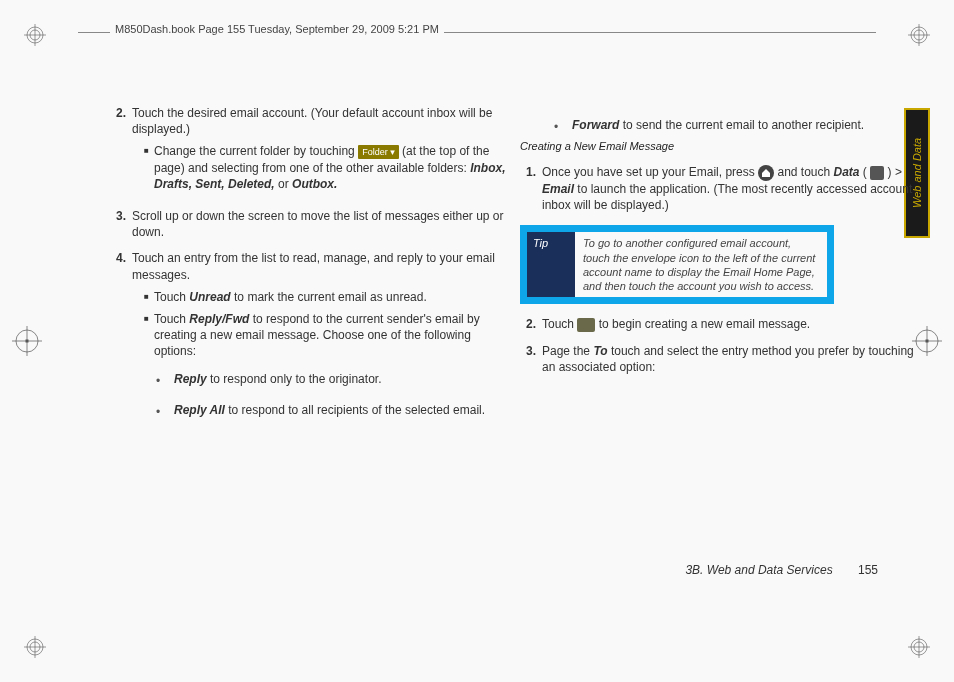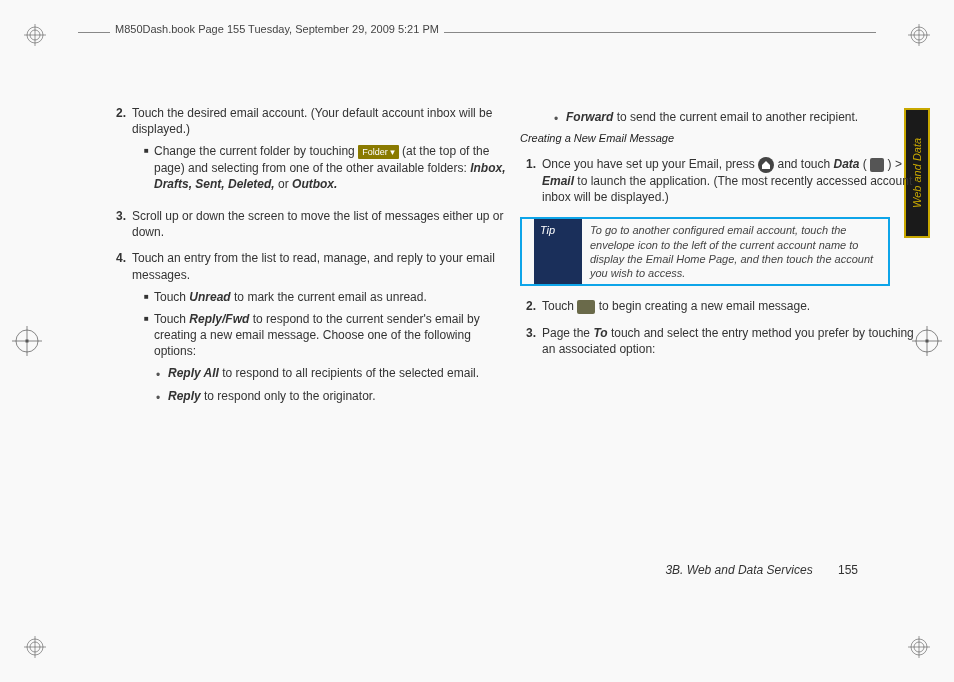--- a/index.html
+++ b/index.html
@@ -54,30 +54,29 @@
     width: 400px;
     font-size: 12px;
     line-height: 1.35;
   }
   .step { margin-bottom: 10px; display:flex; }
   .step-num { color:#333; font-weight:bold; width:22px; flex-shrink:0; text-align:left; padding-left:6px;}
   .step-body { flex:1; }
   .sub { margin: 6px 0 6px 12px; display:flex;}
   .sub-bullet { width:10px; flex-shrink:0; font-size:8px; padding-top:3px;}
   .sub-body { flex:1;}
-  .bullet-row { margin: 4px 0 4px 24px; display:flex;}
+  .bullet-row { margin: 12px 0 4px 24px; display:flex;gap:6px;}
   .dot { width:12px; flex-shrink:0; padding-top:2px;}
   .dot::before { content:"•"; color:#555;}
   .bullet-body { flex:1;}
   .note-box, .tip-box {
-    border: 2px solid #0ea5e9;
+    border: 7px solid #0ea5e9;
     display:flex;
     margin: 12px 0 12px 0;
-    width: 370px;
-    padding-left: 12px;
+    width: 314px;
   }
   .note-label, .tip-label {
     background:#1a2f5a;
     color:#fff;
     font-style:italic;
     font-size:11px;
     width:48px;
     padding:4px 6px;
     flex-shrink:0;
   }
@@ -142,21 +141,21 @@
     writing-mode:vertical-rl;
     transform:rotate(180deg);
     text-align:center;
     display:flex;
     align-items:center;
     justify-content:center;
   }
   .footer {
     position:absolute;
     bottom:105px;
-    right:96px;
+    right:76px;
     font-size:12px;
     font-style:italic;
     color:#333;
   }
   .footer .pg {font-style:normal; margin-left:22px;}
   em.bi { font-style:italic; font-weight:bold;}
 </style>
 </head>
 <body>
 
@@ -238,25 +237,25 @@
         </div>
       </div>
       <div class="sub">
         <div class="sub-bullet">■</div>
         <div class="sub-body">
           <span>Touch </span><em class="bi">Reply/Fwd</em><span> to respond to the current sender's email by creating a new email message. Choose one of the following options:</span>
         </div>
       </div>
       <div class="bullet-row">
         <div class="dot"></div>
-        <div class="bullet-body"><em class="bi">Reply All</em><span> to respond to all recipients of the selected email.</span></div>
+        <div class="bullet-body"><em class="bi">Reply</em><span> to respond only to the originator.</span></div>
       </div>
       <div class="bullet-row">
         <div class="dot"></div>
-        <div class="bullet-body"><em class="bi">Reply</em><span> to respond only to the originator.</span></div>
+        <div class="bullet-body"><em class="bi">Reply All</em><span> to respond to all recipients of the selected email.</span></div>
       </div>
     </div>
   </div>
 </div>
 
 <div class="content-right">
   <div class="bullet-row" style="margin-left:34px;">
     <div class="dot"></div>
     <div class="bullet-body"><em class="bi">Forward</em><span> to send the current email to another recipient.</span></div>
   </div>

